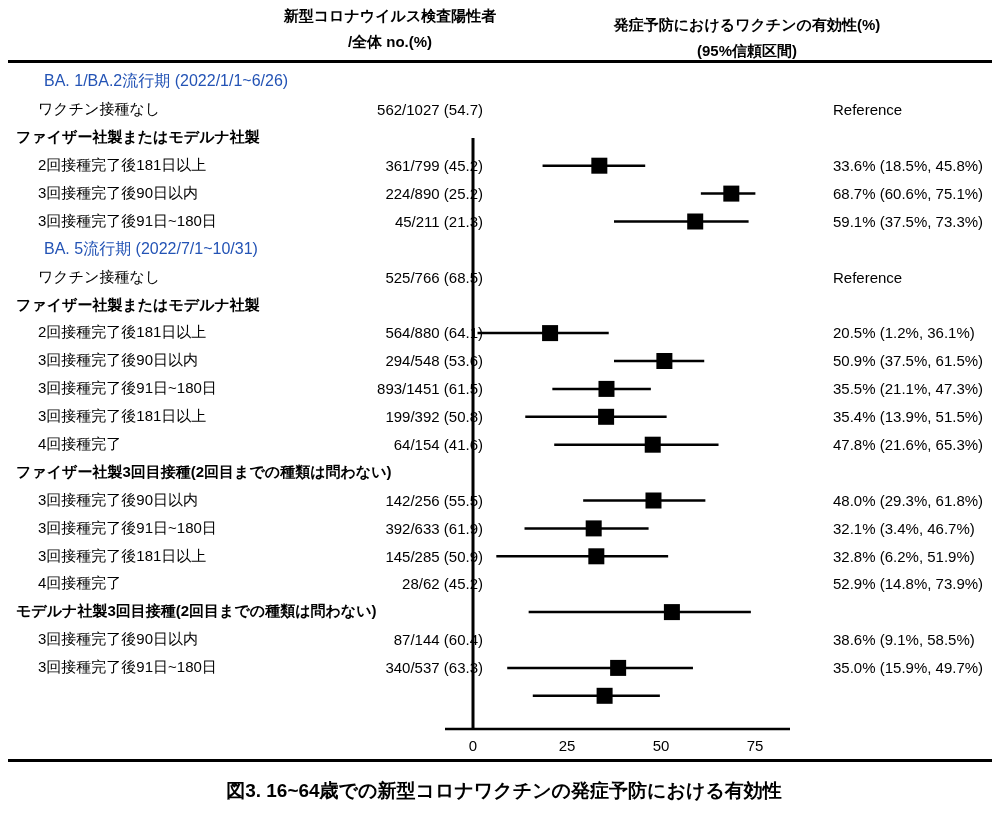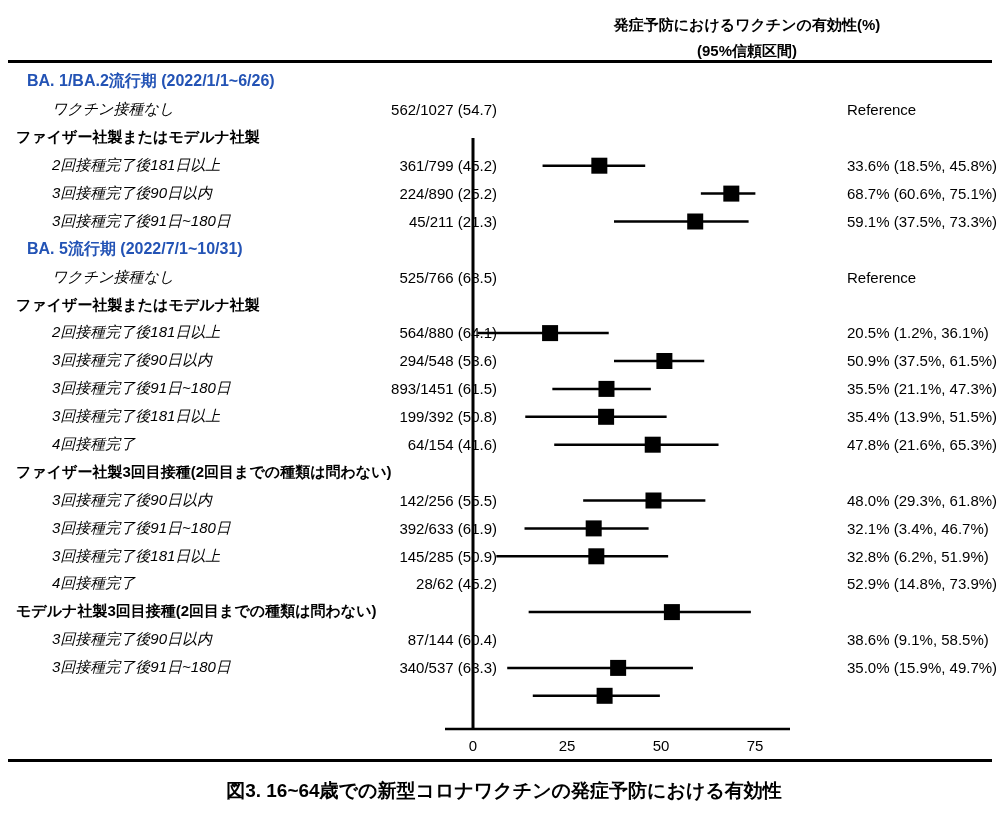--- a/index.html
+++ b/index.html
@@ -12,34 +12,38 @@
   .hdr-col2 { position:absolute; left:260px; top:3px; width:260px; text-align:center; font-size:15px; font-weight:bold; line-height:26px; }
   .hdr-col3 { position:absolute; left:587px; top:12px; width:320px; text-align:center; font-size:15px; font-weight:bold; line-height:26px; }
   .top-rule    { position:absolute; left:8px; top:60px;  width:984px; height:3px; background:#000; }
   .bottom-rule { position:absolute; left:8px; top:759px; width:984px; height:3px; background:#000; }
   #rows { position:absolute; left:0; top:68px; width:1000px; }
   .row { display:flex; height:27.9px; align-items:center; white-space:nowrap; }
   .c-label  { flex:0 0 280px; font-size:15px; overflow:visible; }
   .c-counts { flex:0 0 165px; text-align:right; font-size:15px; }
   .c-plot   { flex:0 0 350px; }
   .c-effect { flex:0 0 166px; font-size:15px; }
-  .row.section  .c-label { padding-left:27px; font-size:16px; font-weight:bold; color:var(--section-blue,#2353b5); }
+  .row.section  .c-label { padding-left:44px; font-size:16px; font-weight:normal; color:var(--section-blue,#2353b5); }
   .row.subheader .c-label { padding-left:16px; font-weight:bold; }
-  .row.data     .c-label { padding-left:52px;font-style:italic; }
+  .row.data     .c-label { padding-left:38px; }
   #plot { position:absolute; left:445px; top:62px; width:350px; height:700px;
           font-family:"Liberation Sans","DejaVu Sans",sans-serif; overflow:visible; }
   .caption { position:absolute; left:4px; top:778px; width:1000px; text-align:center;
              font-size:19px; font-weight:bold; }
 </style>
 </head>
 <body>
 
 <div class="figure" style="--section-blue: #2353b5;">
 
 
+  <div class="hdr-col2">
+    <div>新型コロナウイルス検査陽性者</div>
+    <div>/全体 no.(%)</div>
+  </div>
 
   <div class="hdr-col3">
     <div>発症予防におけるワクチンの有効性(%)</div>
     <div>(95%信頼区間)</div>
   </div>
 
   <div class="top-rule"></div>
 
   <div id="rows">
       <div class="row section">

